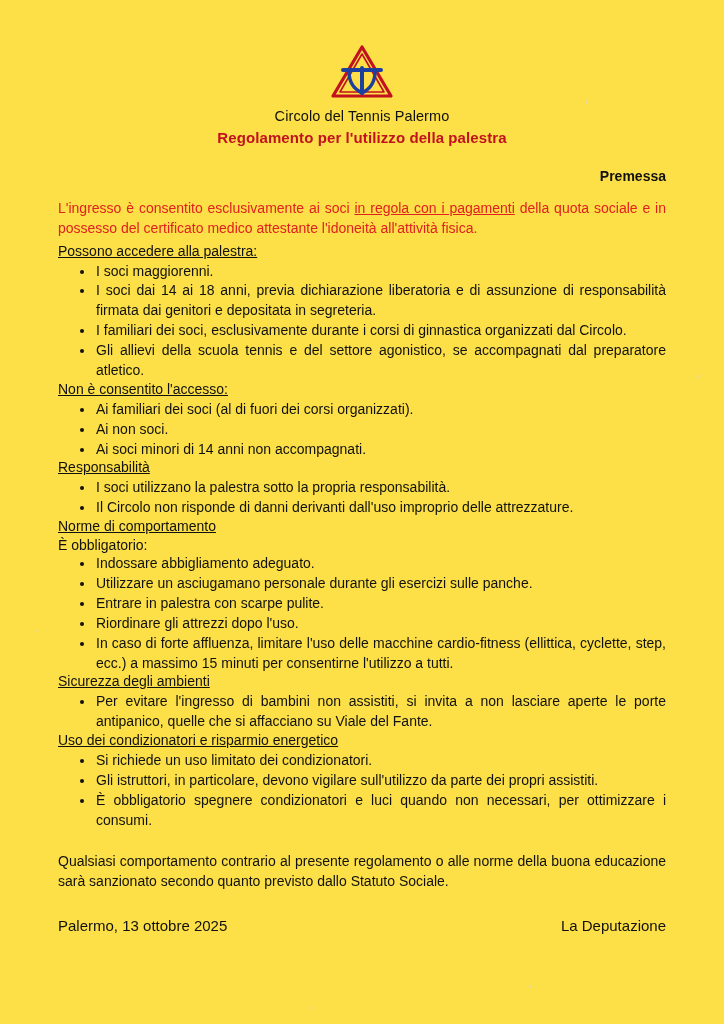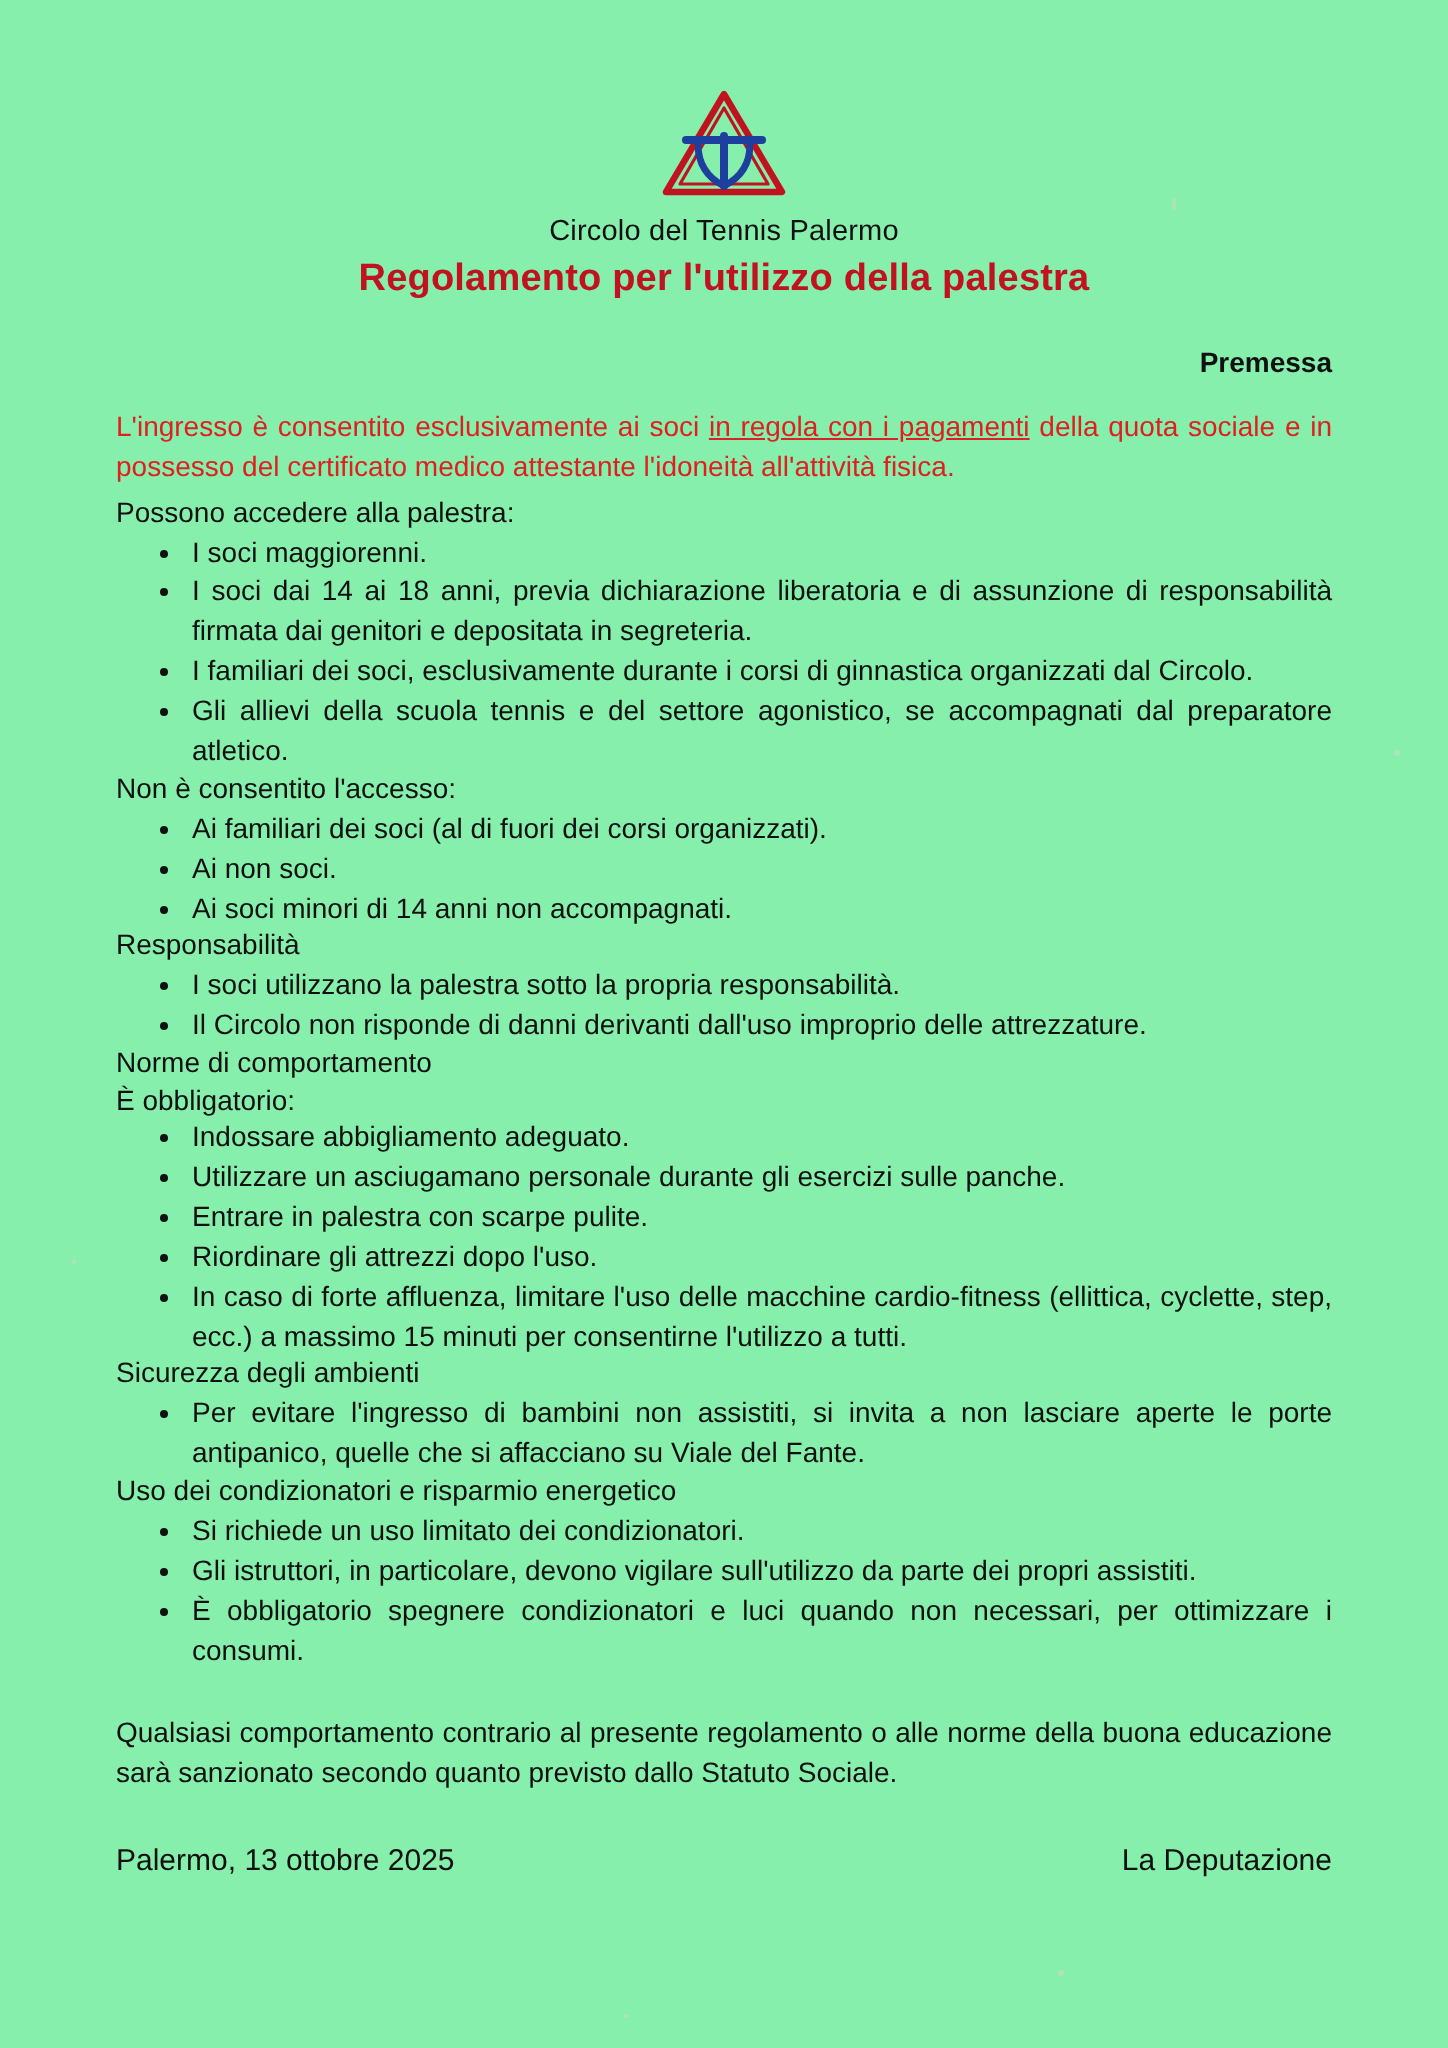--- a/index.html
+++ b/index.html
@@ -13,21 +13,21 @@
     font-family: "Liberation Sans", sans-serif;
     color: #111111;
     overflow: hidden;
   }
   .page {
     position: relative;
     width: 724px;
     height: 1024px;
     box-sizing: border-box;
     padding: 40px 58px 20px 58px;
-    background: #86efac;
+    background: #fde047;
   }
   
   .speck {
     position: absolute;
     background: #d8d4cc;
     border-radius: 50%;
     opacity: .55;
   }
   .logo-wrap {
     display: flex;
@@ -38,21 +38,21 @@
   }
   .club-name {
     text-align: center;
     font-size: 14.5px;
     color: #111;
     letter-spacing: .1px;
     margin-top: 2px;
   }
   .doc-title {
     text-align: center;
-    font-size: 19px;
+    font-size: 15px;
     font-weight: bold;
     color: #c1121f;
     margin-top: 5px;
     letter-spacing: .1px;
   }
   .section-center {
     text-align: right;
     font-weight: bold;
     font-size: 14px;
     margin-top: 22px;
@@ -64,20 +64,21 @@
     font-size: 14px;
     line-height: 1.45;
     text-align: justify;
     text-justify: inter-word;
     margin-bottom: 4px;
   }
   .intro .u { text-decoration: underline; }
   h2.head {
     font-size: 14px;
     font-weight: normal;
+    text-decoration: underline;
     margin: 0 0 3px 0;
     color: #111;
   }
   .blocksp { }
   .plain-line {
     font-size: 14px;
     margin: 0 0 1px 0;
     color: #111;
   }
   ul.items {

